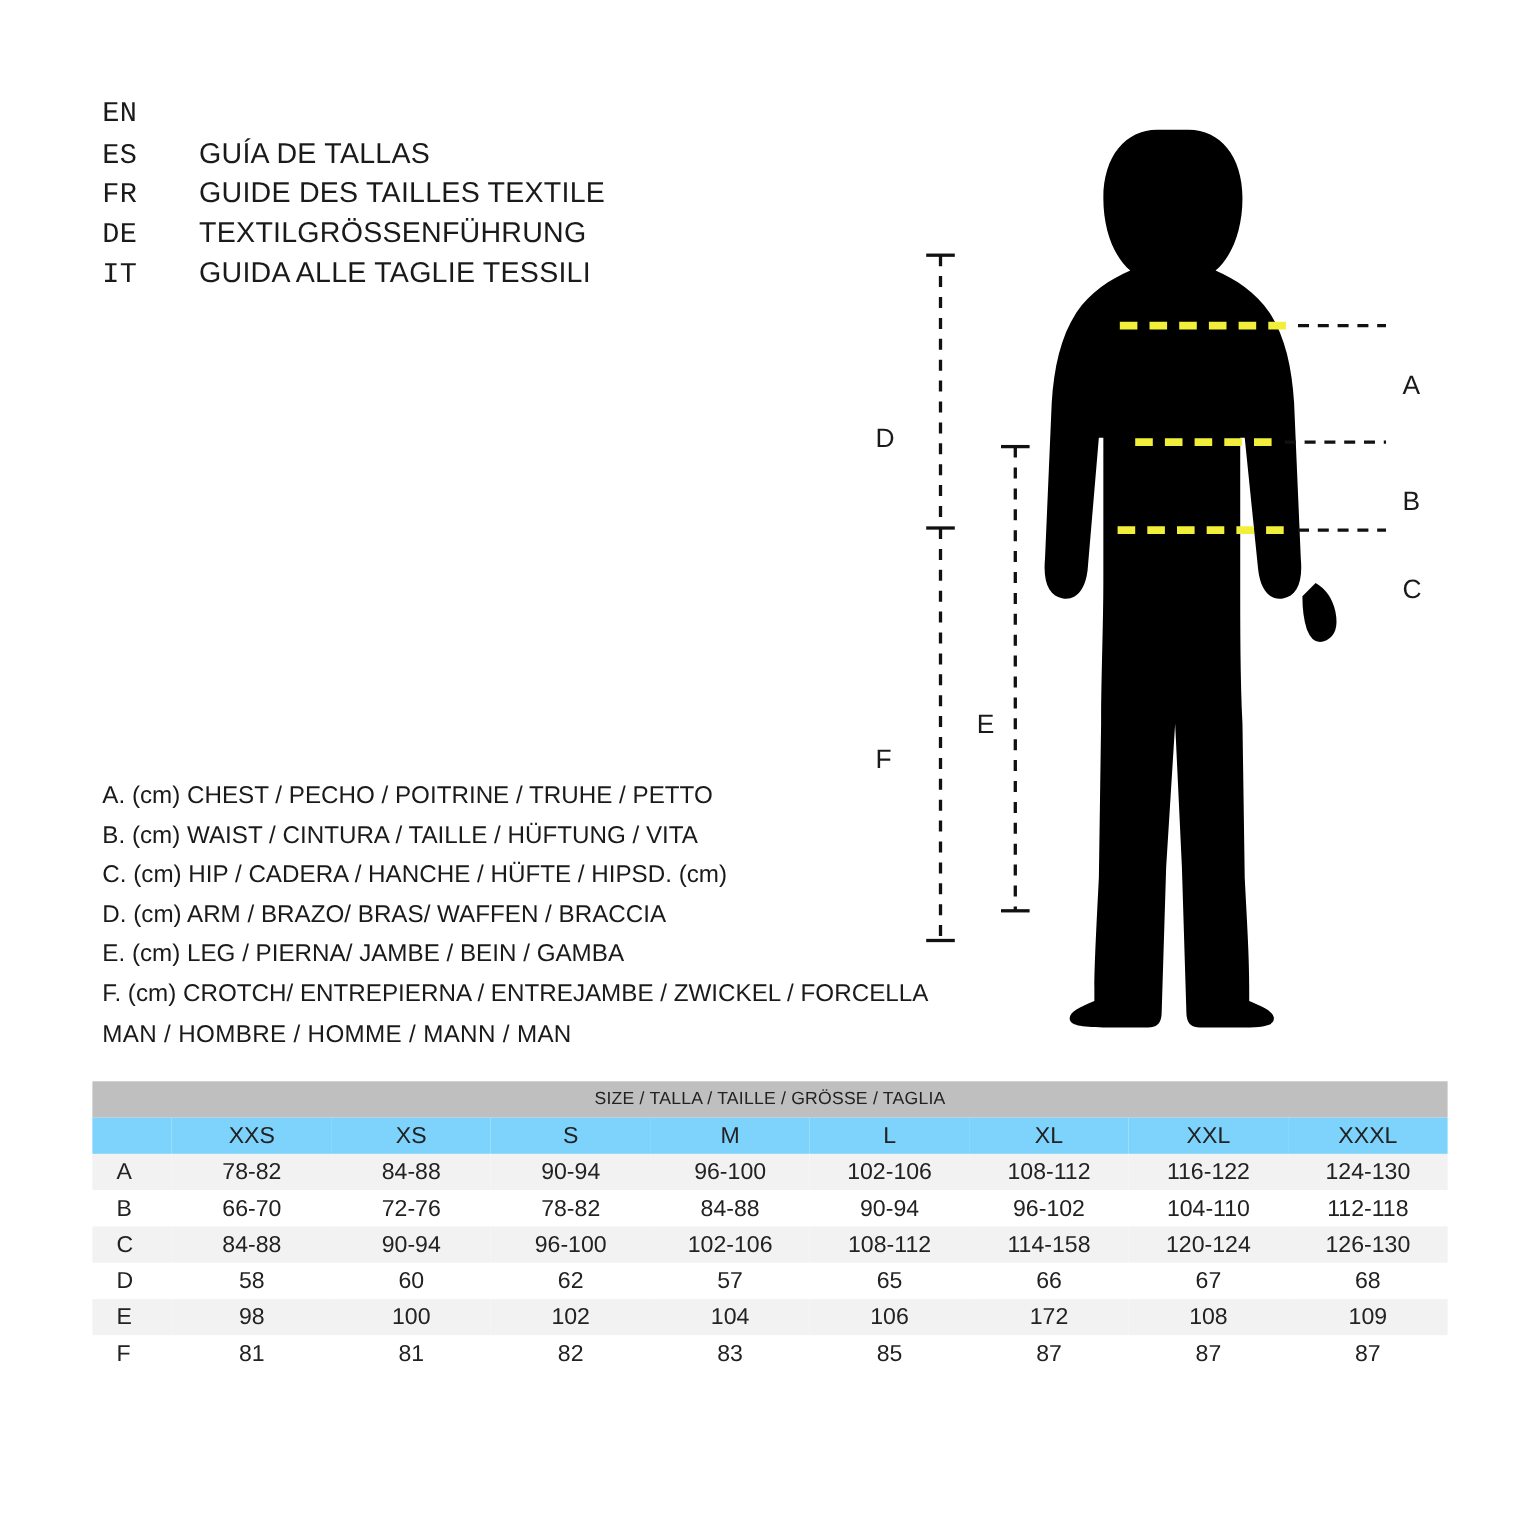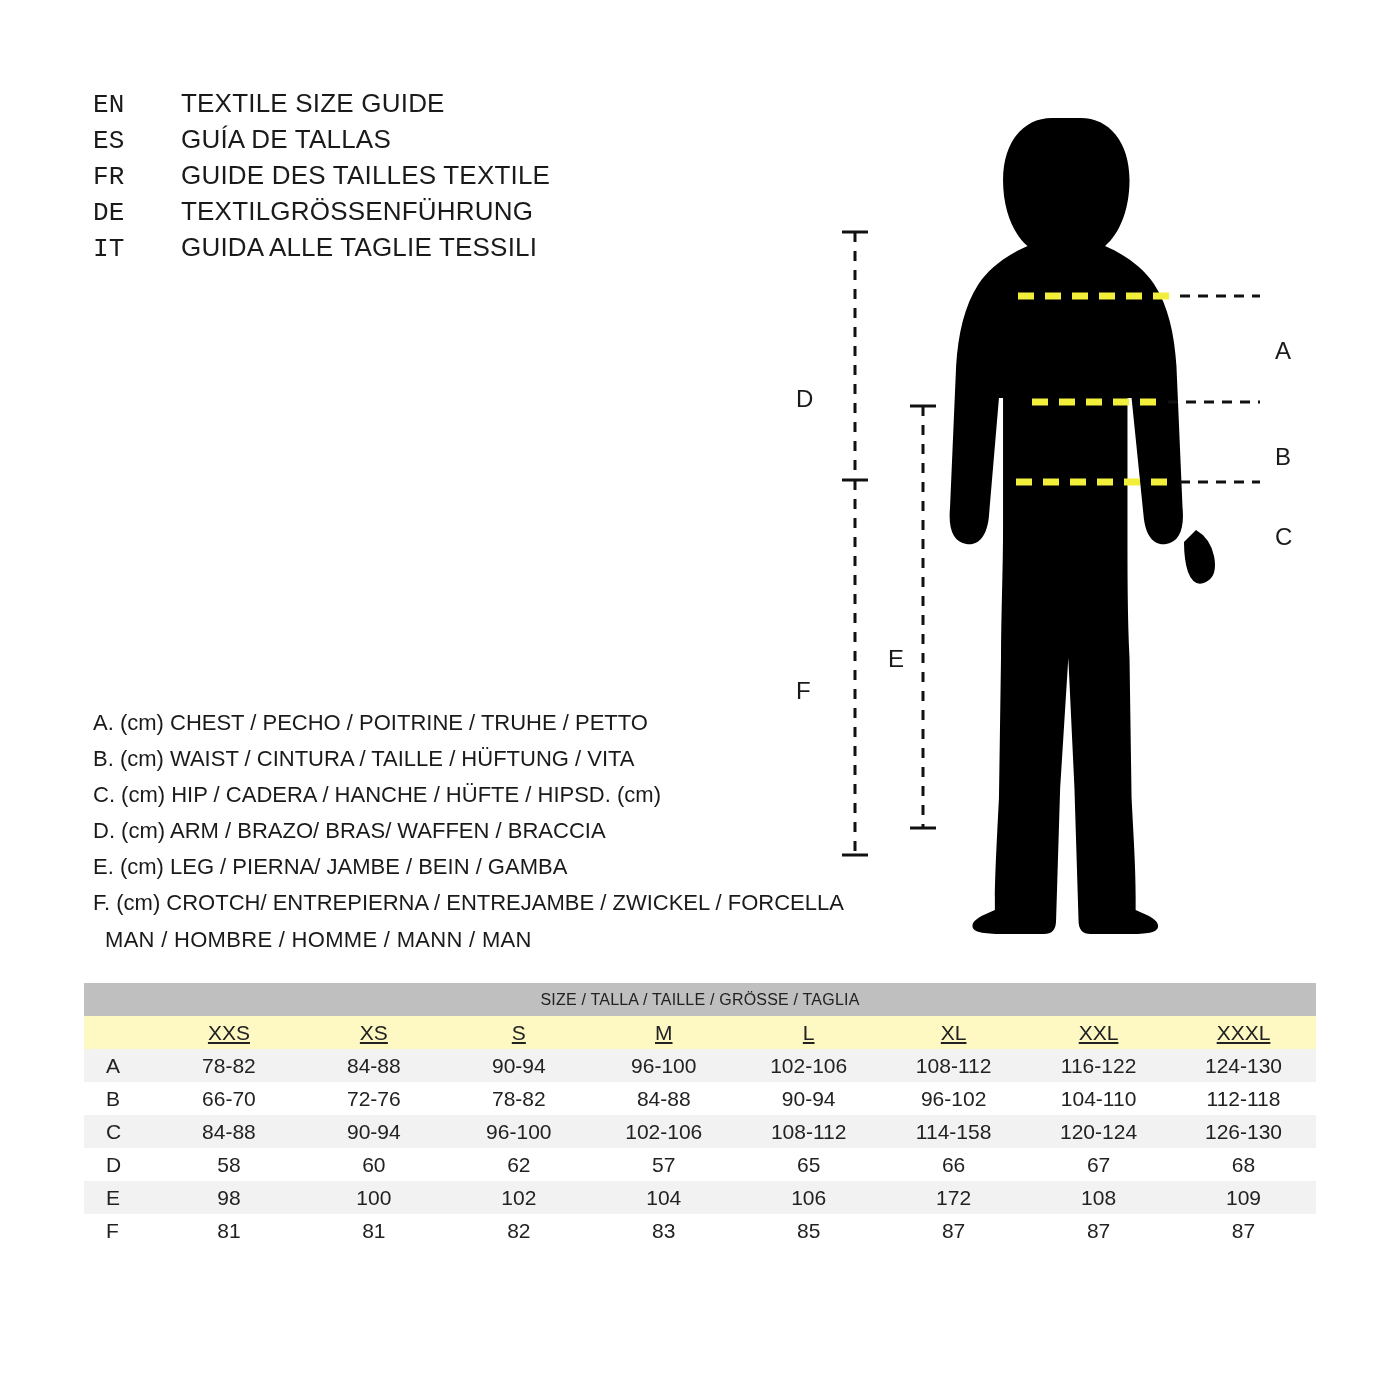--- a/index.html
+++ b/index.html
@@ -46,21 +46,21 @@
     top: 705px;
     width: 800px;
   }
   .legend-row {
     font-size: 22px;
     line-height: 36px;
     white-space: nowrap;
   }
   #gender-label {
     position: absolute;
-    left: 105px;
+    left: 93px;
     top: 927px;
     font-size: 22px;
     letter-spacing: 0.3px;
   }
 
   
   #figure-area {
     position: absolute;
     left: 760px;
     top: 60px;
@@ -95,36 +95,34 @@
   }
   tr.header-band td {
     background: #bfbfbf;
     text-align: left;
     padding-left: 14px;
     height: 34px;
     font-size: 16px;
     letter-spacing: 0.2px;
   }
   tr.size-row td {
-    background: #fef9c3;
+    background: #7dd3fc;
     height: 34px;
     font-size: 21px;
-    text-decoration: underline;
   }
   tr.band-light td { background: #f2f2f2; }
   tr.band-white td { background: #ffffff; }
   #size-table td.val { width: 128px; }
 </style>
 </head>
 <body>
 
 <div id="title-block">
   <div class="title-row">
     <span class="title-lang">EN</span>
-    <span class="title-text">TEXTILE SIZE GUIDE</span>
   </div>
   <div class="title-row">
     <span class="title-lang">ES</span>
     <span class="title-text">GUÍA DE TALLAS</span>
   </div>
   <div class="title-row">
     <span class="title-lang">FR</span>
     <span class="title-text">GUIDE DES TAILLES TEXTILE</span>
   </div>
   <div class="title-row">

